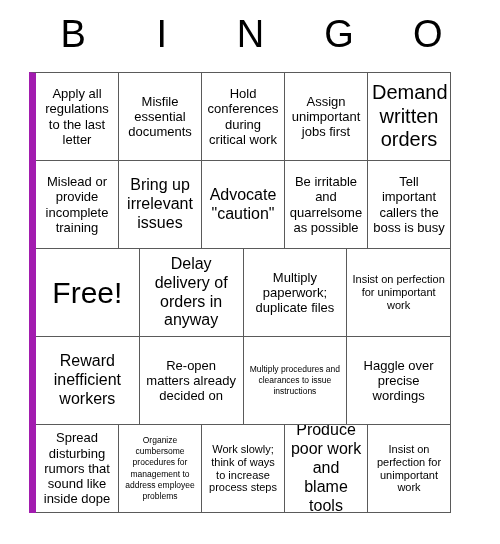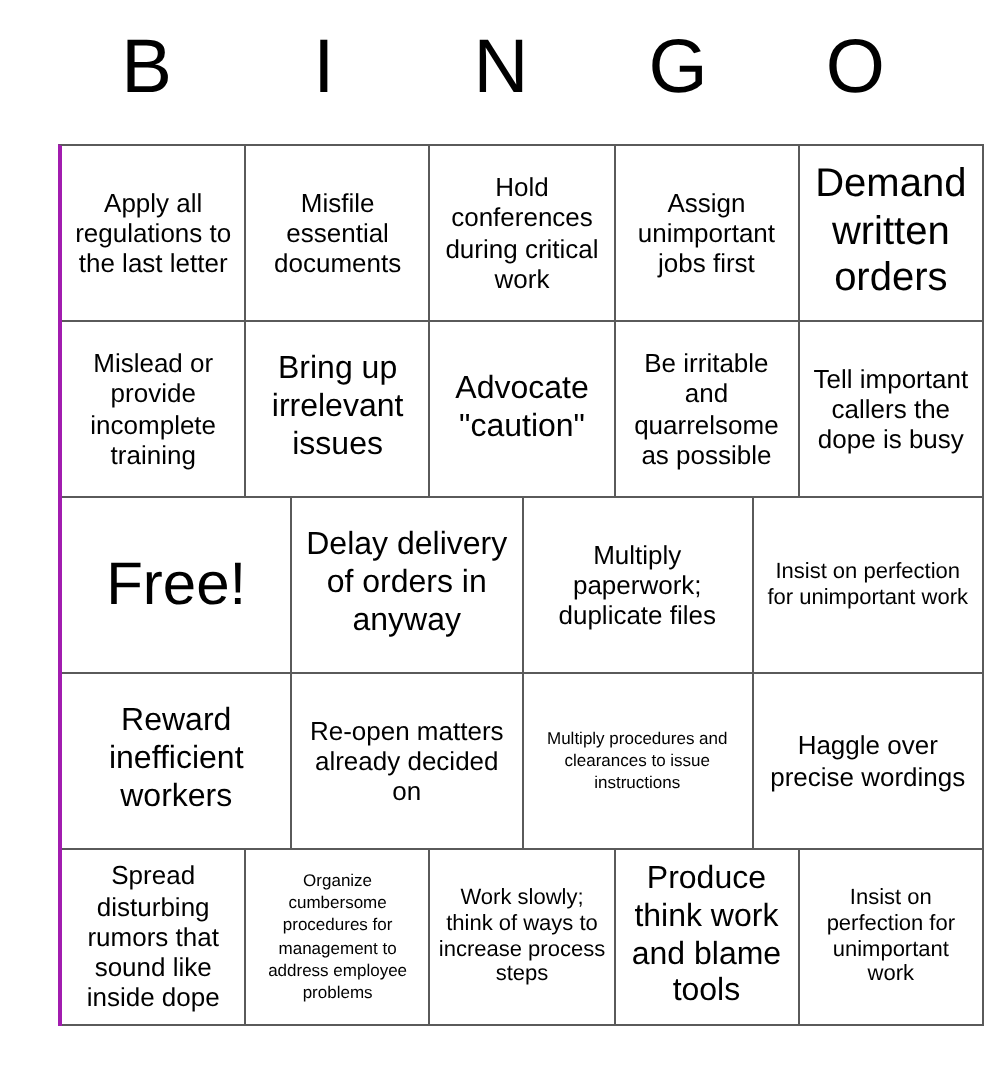--- a/index.html
+++ b/index.html
@@ -29,23 +29,23 @@
     flex: 1 1 0;
     text-align: center;
     font-size: 38px;
     font-weight: 400;
     line-height: 1;
     color: #000000;
     letter-spacing: 0;
     padding-bottom: 4px;
   }
   .grid {
-    border-left: 2px solid #a21caf;
+    border-left: 7px solid #a21caf;
     border-top: 1px solid #5a5a5a;
-    width: 463px;
+    width: 422px;
     box-sizing: border-box;
   }
   .grid-row {
     display: flex;
   }
   .cell {
     flex: 1 1 0;
     width: 88.6px;
     height: 88px;
     box-sizing: border-box;
@@ -113,21 +113,21 @@
       <div class="cell">
           <span class="cell-text fs-l">Bring up irrelevant issues</span>
         </div>
       <div class="cell">
           <span class="cell-text fs-l">Advocate "caution"</span>
         </div>
       <div class="cell">
           <span class="cell-text fs-m">Be irritable and quarrelsome as possible</span>
         </div>
       <div class="cell">
-          <span class="cell-text fs-m">Tell important callers the dope is busy</span>
+          <span class="cell-text fs-m">Tell important callers the boss is busy</span>
         </div>
     </div>
 
     <div class="grid-row">
       <div class="cell">
           <span class="cell-text fs-xxl">Free!</span>
         </div>
       <div class="cell">
           <span class="cell-text fs-l">Delay delivery of orders in anyway</span>
         </div>
@@ -158,21 +158,21 @@
       <div class="cell">
           <span class="cell-text fs-m">Spread disturbing rumors that sound like inside dope</span>
         </div>
       <div class="cell">
           <span class="cell-text fs-xs">Organize cumbersome procedures for management to address employee problems</span>
         </div>
       <div class="cell">
           <span class="cell-text fs-s">Work slowly; think of ways to increase process steps</span>
         </div>
       <div class="cell">
-          <span class="cell-text fs-l">Produce think work and blame tools</span>
+          <span class="cell-text fs-l">Produce poor work and blame tools</span>
         </div>
       <div class="cell">
           <span class="cell-text fs-s">Insist on perfection for unimportant work</span>
         </div>
     </div>
 
   </div>
 </div>
 
 </body></html>

